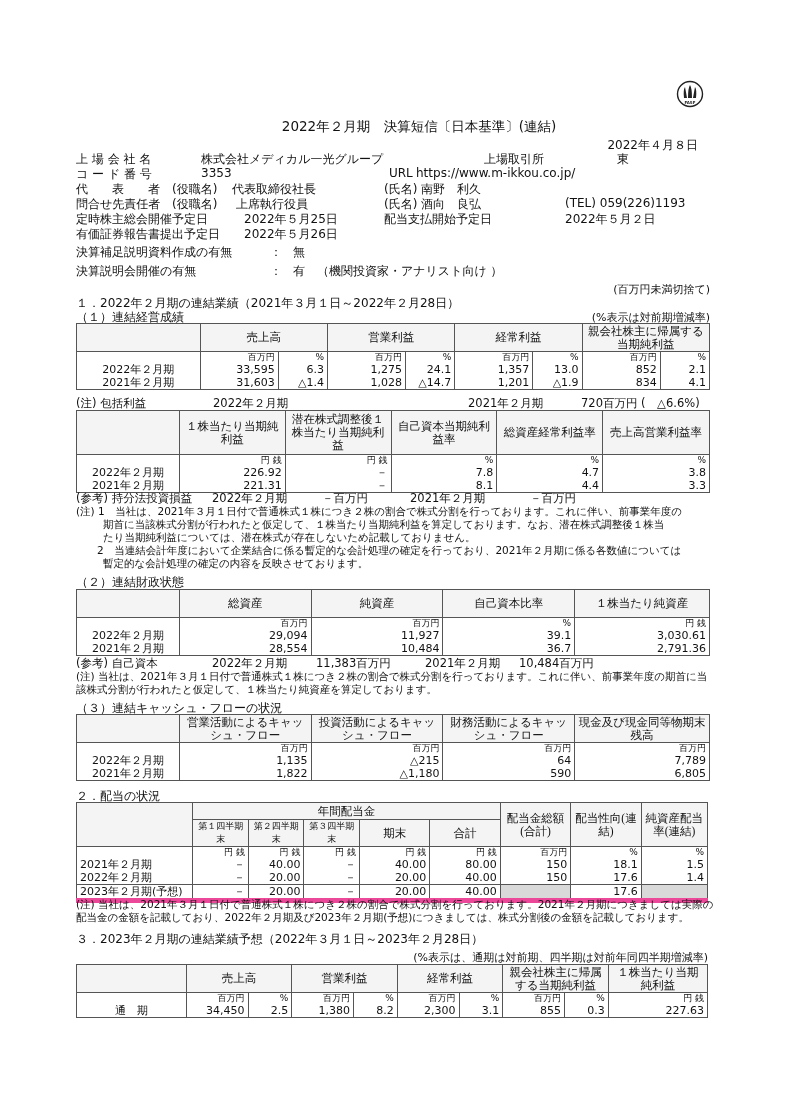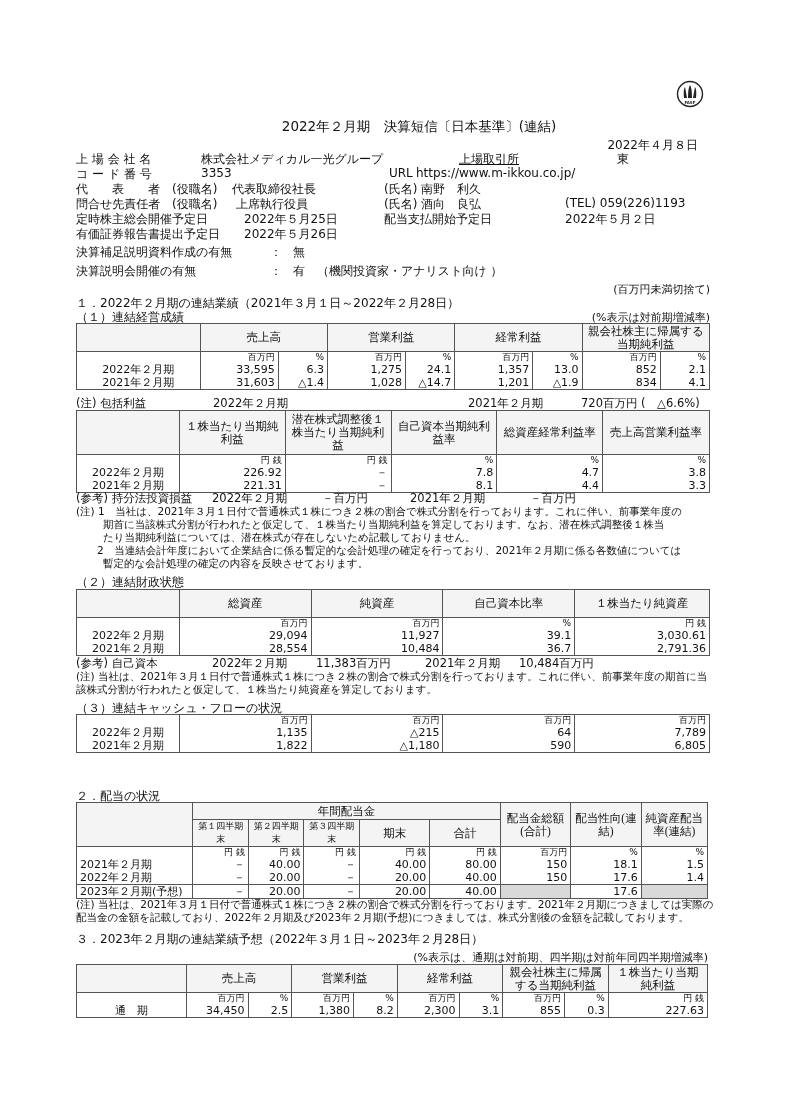--- a/index.html
+++ b/index.html
@@ -31,21 +31,21 @@
     <path d="M8 18 Q7 10 9 7 Q10 12 11 18Z M12 18 Q12 8 14 5 Q16 8 16 18Z M17 18 Q18 12 19 7 Q21 10 20 18Z" fill="#222"></path>
     <text x="14" y="24" font-size="4" text-anchor="middle" font-family="DejaVu Sans, sans-serif" fill="#222" font-weight="bold">FASF</text>
   </svg>
 </div>
 
 <div class="abs title">2022年２月期　決算短信〔日本基準〕(連結)</div>
 <div class="abs date">2022年４月８日</div>
 
 <div class="abs" style="left:76px;top:151px;font-size:12px;">上 場 会 社 名</div>
 <div class="abs" style="left:201px;top:151px;font-size:12px;">株式会社メディカル一光グループ</div>
-<div class="abs" style="left:459px;top:151px;font-size:12px;text-decoration:underline;">上場取引所</div>
+<div class="abs" style="left:484px;top:151px;font-size:12px;">上場取引所</div>
 <div class="abs" style="left:617px;top:151px;font-size:12px;">東</div>
 
 <div class="abs" style="left:76px;top:166px;font-size:12px;">コ ー ド 番 号</div>
 <div class="abs" style="left:201px;top:166px;font-size:12px;">3353</div>
 <div class="abs" style="left:389px;top:166px;font-size:12px;">URL</div>
 <div class="abs" style="left:416px;top:166px;font-size:12px;">https://www.m-ikkou.co.jp/</div>
 
 <div class="abs" style="left:76px;top:181px;font-size:12px;">代　　表　　者</div>
 <div class="abs" style="left:172px;top:181px;font-size:12px;">(役職名)</div>
 <div class="abs" style="left:232px;top:181px;font-size:12px;">代表取締役社長</div>
@@ -255,20 +255,27 @@
 
 <table style="left:76px;top:714px;width:634px;">
   <colgroup>
       <col style="width:103px">
       <col style="width:132px">
       <col style="width:132px">
       <col style="width:132px">
       <col style="width:135px">
     </colgroup>
   <tbody>
+      <tr style="height:28px">
+    <th></th>
+    <th>営業活動によるキャッシュ・フロー</th>
+    <th>投資活動によるキャッシュ・フロー</th>
+    <th>財務活動によるキャッシュ・フロー</th>
+    <th>現金及び現金同等物期末残高</th>
+  </tr>
   <tr class="unit">
     <td></td>
     <td>百万円</td>
     <td>百万円</td>
     <td>百万円</td>
     <td>百万円</td>
   </tr>
   <tr class="data">
     <td class="lbl">2022年２月期</td>
     <td>1,135</td>
@@ -341,21 +348,21 @@
     <td class="lbl lbl-left">2022年２月期</td>
     <td>－</td>
     <td>20.00</td>
     <td>－</td>
     <td>20.00</td>
     <td>40.00</td>
     <td>150</td>
     <td>17.6</td>
     <td>1.4</td>
   </tr>
-  <tr style="border-top:1px solid #555;border-bottom:1px solid #ec4899">
+  <tr style="border-top:1px solid #555;border-bottom:5px solid #ec4899">
     <td class="lbl lbl-left">2023年２月期(予想)</td>
     <td>－</td>
     <td>20.00</td>
     <td>－</td>
     <td>20.00</td>
     <td>40.00</td>
     <td class="gray"></td>
     <td>17.6</td>
     <td class="gray"></td>
   </tr>

